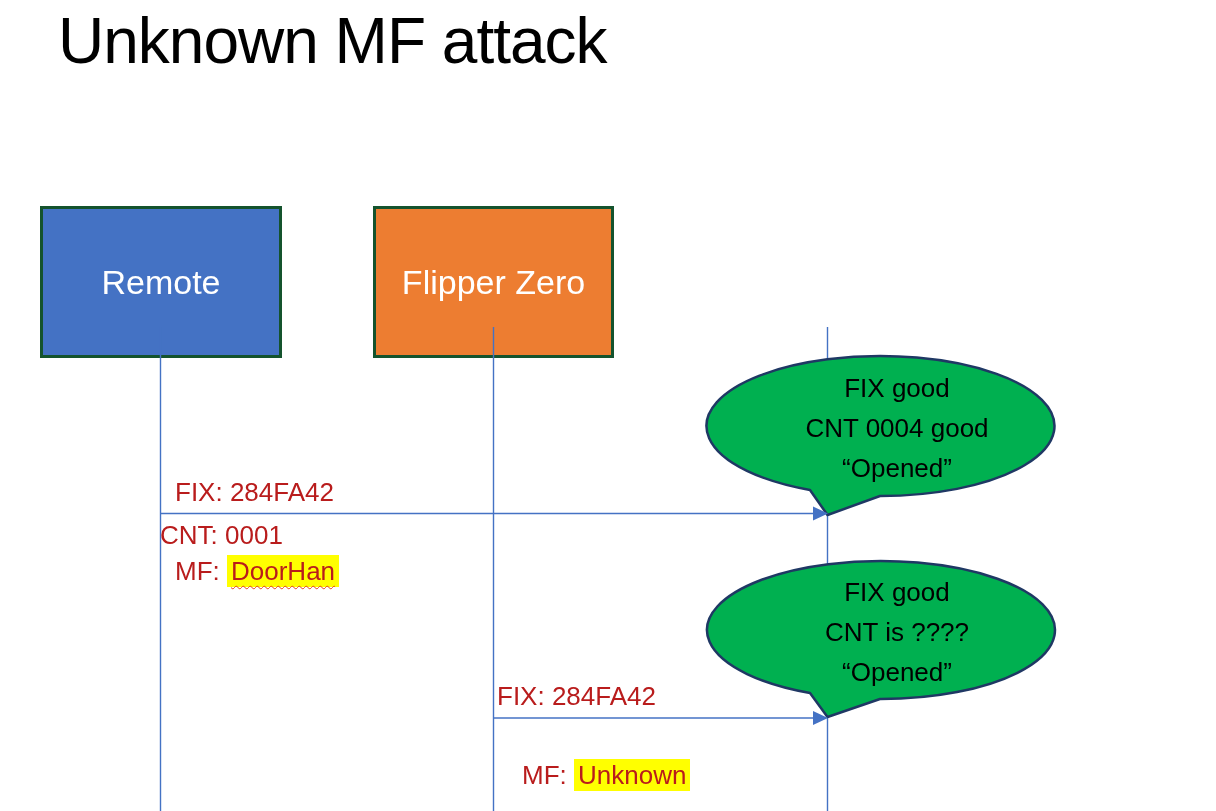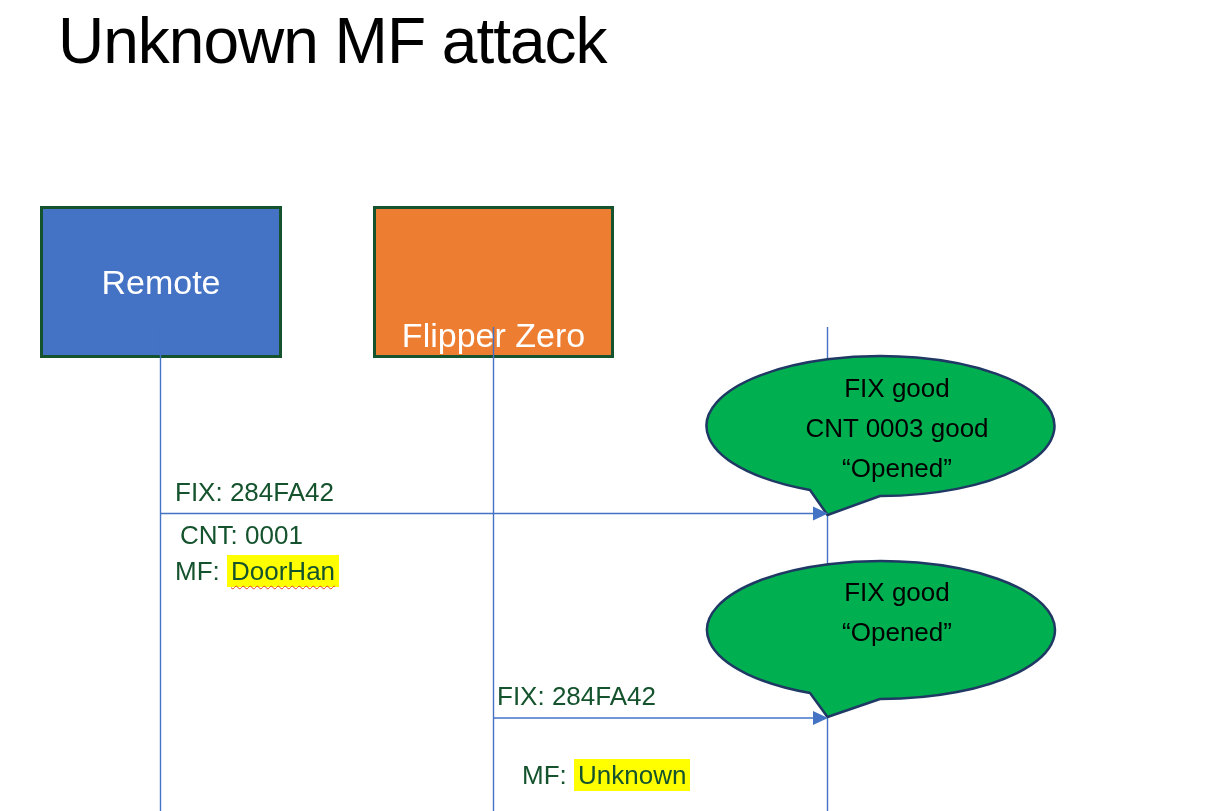--- a/index.html
+++ b/index.html
@@ -11,29 +11,29 @@
     position:absolute;left:58px;top:4px;margin:0;
     font-size:64px;font-weight:300;letter-spacing:-1px;color:#000;
     white-space:nowrap;
   }
   .actor{
     position:absolute;top:175px;height:152px;box-sizing:border-box;
     border:3px solid #14532d;display:flex;align-items:center;justify-content:center;
     color:#ffffff;font-size:34px;margin-top:31px;
   }
   .actor-remote{left:40px;width:242px;background:#4472C4;}
-  .actor-flipper{left:373px;width:241px;background:#ED7D31;align-items:flex-end;}
+  .actor-flipper{left:373px;width:241px;background:#ED7D31;}
   .actor-receiver{left:707px;width:240px;background:#00B050;}
   svg.canvas{position:absolute;left:0;top:0;width:1216px;height:811px;}
   .lifeline{stroke:#4472C4;stroke-width:1.4;fill:none;}
   .msg-line{stroke:#4472C4;stroke-width:1.6;fill:none;}
   .msg-head{fill:#4472C4;stroke:none;}
   .callout{fill:#00B050;stroke:#1F3864;stroke-width:2.5;stroke-linejoin:round;}
   .label{
-    position:absolute;font-size:26px;line-height:1.15;color:#14532d;white-space:nowrap;
+    position:absolute;font-size:26px;line-height:1.15;color:#b91c1c;white-space:nowrap;
   }
   .hl{background:#FFFF00;padding:1px 4px;}
   .sq{
     text-decoration-line:underline;text-decoration-style:wavy;
     text-decoration-color:#e0401a;text-decoration-thickness:1px;
     text-underline-offset:5px;
   }
   .callout-text{
     position:absolute;width:348px;text-align:center;color:#000000;
     font-size:26px;line-height:40px;
@@ -64,33 +64,34 @@
     <path class="callout" d="M 810 693 A 174 69 0 1 1 880 699 L 827.5 717 Z"></path>
 
     <path class="msg-line" d="M160.5 513.5 H 815"></path>
     <polygon class="msg-head" points="828,513.5 813,506.5 813,520.5"></polygon>
 
     <path class="msg-line" d="M493.5 718 H 815"></path>
     <polygon class="msg-head" points="828,718 813,711 813,725"></polygon>
   </svg>
 
   <div class="label" style="left:175px;top:478px;">FIX: 284FA42</div>
-  <div class="label" style="left:180px;top:521px;">CNT: 0001</div>
+  <div class="label" style="left:160px;top:521px;">CNT: 0001</div>
   <div class="label" style="left:175px;top:557px;">
     <span>MF: </span><span class="hl sq">DoorHan</span>
   </div>
 
   <div class="label" style="left:497px;top:682px;">FIX: 284FA42</div>
   <div class="label" style="left:522px;top:761px;">
     <span>MF: </span><span class="hl">Unknown</span>
   </div>
 
   <div class="callout-text ct-1">
     <div>FIX good</div>
-    <div>CNT 0003 good</div>
+    <div>CNT 0004 good</div>
     <div>“Opened”</div>
   </div>
   <div class="callout-text ct-2">
     <div>FIX good</div>
+    <div>CNT is ????</div>
     <div>“Opened”</div>
   </div>
 
 </div>
 
 </body></html>

